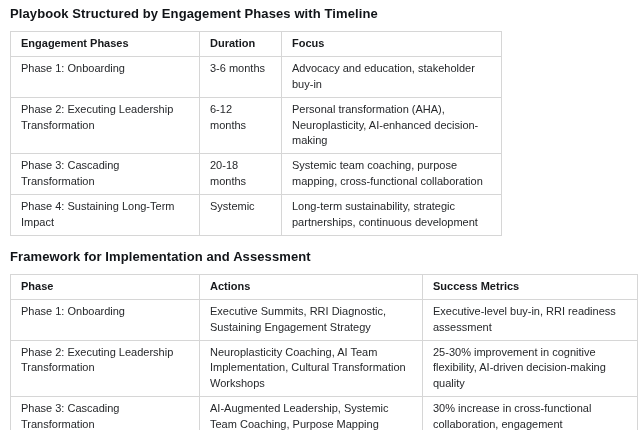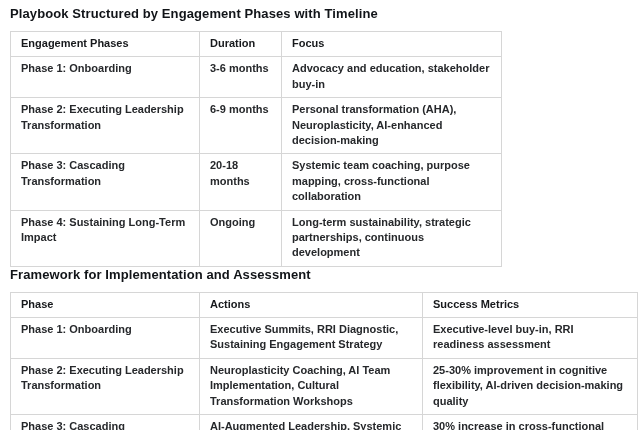--- a/index.html
+++ b/index.html
@@ -19,40 +19,41 @@
     padding: 6px 10px 0 10px;
   }
   .sec-title {
     font-size: 13px;
     font-weight: 700;
     color: #111418;
     margin: 0 0 10px 0;
     letter-spacing: 0.1px;
   }
   .sec + .sec .sec-title {
+    margin-top: 13px;
   }
   table {
     border-collapse: collapse;
     table-layout: fixed;
     font-size: 11px;
     line-height: 1.4;
   }
   th, td {
     border: 1px solid #d6d6d6;
     padding: 4px 10px 5px 10px;
     text-align: left;
     vertical-align: top;
     overflow-wrap: break-word;
   }
   th {
     font-weight: 700;
     color: #17191c;
   }
   td {
-    font-weight: 700;
+    font-weight: 400;
     color: #26282b;
   }
   
   .t1 { width: 488px; }
   .t1 th:nth-child(1), .t1 td:nth-child(1) { width: 168px; }
   .t1 th:nth-child(2), .t1 td:nth-child(2) { width: 61px; }
   .t1 th:nth-child(3), .t1 td:nth-child(3) { width: 199px; }
   
   .t2 { width: 624px; }
   .t2 th:nth-child(1), .t2 td:nth-child(1) { width: 168px; }
@@ -75,31 +76,31 @@
           </tr>
         </thead>
       <tbody>
           <tr>
             <td>Phase 1: Onboarding</td>
             <td>3-6 months</td>
             <td>Advocacy and education, stakeholder buy-in</td>
           </tr>
           <tr>
             <td>Phase 2: Executing Leadership Transformation</td>
-            <td>6-9 months</td>
+            <td>6-12 months</td>
             <td>Personal transformation (AHA), Neuroplasticity, AI-enhanced decision-making</td>
           </tr>
           <tr>
             <td>Phase 3: Cascading Transformation</td>
             <td>20-18 months</td>
             <td>Systemic team coaching, purpose mapping, cross-functional collaboration</td>
           </tr>
           <tr>
             <td>Phase 4: Sustaining Long-Term Impact</td>
-            <td>Ongoing</td>
+            <td>Systemic</td>
             <td>Long-term sustainability, strategic partnerships, continuous development</td>
           </tr>
         </tbody>
     </table>
   </section>
 
   <section class="sec">
     <h2 class="sec-title">Framework for Implementation and Assessment</h2>
     <table class="t2">
       <thead>

